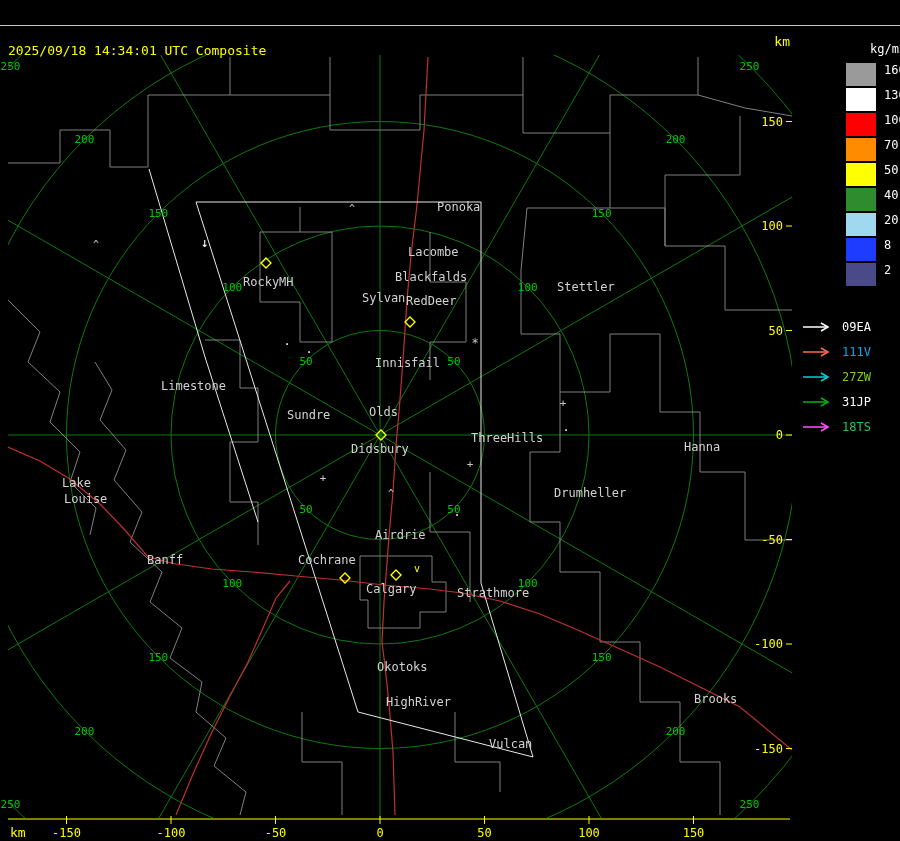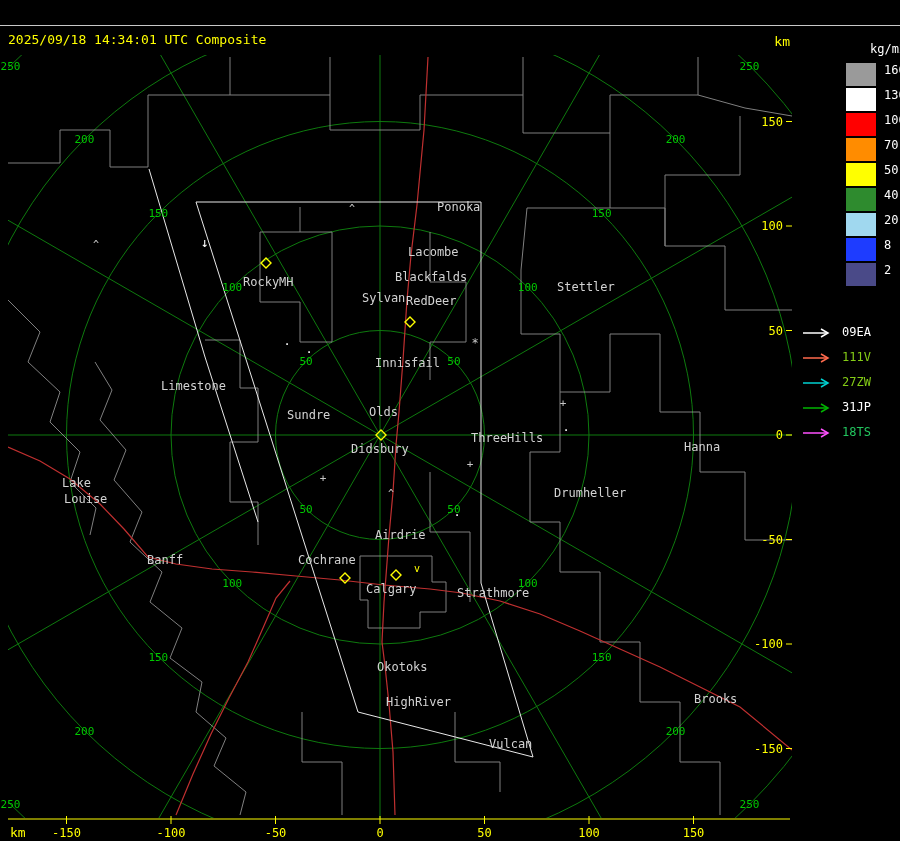--- a/index.html
+++ b/index.html
@@ -1,32 +1,32 @@
 <!DOCTYPE html>
 <html><head>
 <meta charset="utf-8">
 <style>
   html,body{margin:0;padding:0;background:#000;}
   .stage{position:relative;width:900px;height:841px;background:#000;overflow:hidden;
          font-family:"DejaVu Sans Mono","Liberation Mono",monospace;}
   .title-bar{position:absolute;top:0;left:0;width:900px;height:25px;display:flex;
              align-items:center;justify-content:center;color:#fff;font-size:13px;}
   .title-divider{position:absolute;top:25px;left:0;width:900px;height:1px;background:#c8c8c8;}
-  .timestamp{position:absolute;left:8px;top:32px;color:#ffff00;font-size:13px;white-space:pre;}
+  .timestamp{position:absolute;left:8px;top:43px;color:#ffff00;font-size:13px;white-space:pre;}
   .right-axis-unit{position:absolute;left:742px;top:34px;width:48px;text-align:right;
                    color:#ffff00;font-size:13px;}
   .map{position:absolute;left:0;top:0;width:900px;height:841px;}
   .map text{font-family:"DejaVu Sans Mono","Liberation Mono",monospace;}
   .colorbar{position:absolute;left:806px;top:42px;width:94px;color:#fff;font-size:12px;padding-left:40px;}
   .cb-unit{margin-left:24px;margin-bottom:7px;}
   .cb-row{display:flex;align-items:flex-start;height:25px;}
   .cb-swatch{width:30px;height:23px;}
   .cb-label{margin-left:8px;}
   .storm-legend{position:absolute;left:802px;top:314px;width:96px;font-size:12px;}
-  .st-row{display:flex;align-items:flex-end;height:25px;}
+  .st-row{display:flex;align-items:center;height:25px;}
   .st-label{margin-left:6px;}
 </style>
 </head>
 <body>
 
 <div class="stage">
   <div class="title-divider"></div>
 
   <div class="timestamp">2025/09/18 14:34:01 UTC Composite</div>
   <div class="right-axis-unit">km</div>
@@ -236,21 +236,21 @@
           <line x1="1" y1="6" x2="25" y2="6" stroke="#ffffff" stroke-width="1.5"></line>
           <path d="M19,2 L26,6 L19,10" fill="none" stroke="#ffffff" stroke-width="1.5"></path>
         </svg>
         <span class="st-label" style="color:#ffffff">09EA</span>
       </div>
       <div class="st-row">
         <svg width="34" height="12">
           <line x1="1" y1="6" x2="25" y2="6" stroke="#ff6a4d" stroke-width="1.5"></line>
           <path d="M19,2 L26,6 L19,10" fill="none" stroke="#ff6a4d" stroke-width="1.5"></path>
         </svg>
-        <span class="st-label" style="color:#84cc16">111V</span>
+        <span class="st-label" style="color:#0ea5e9">111V</span>
       </div>
       <div class="st-row">
         <svg width="34" height="12">
           <line x1="1" y1="6" x2="25" y2="6" stroke="#00d2d2" stroke-width="1.5"></line>
           <path d="M19,2 L26,6 L19,10" fill="none" stroke="#00d2d2" stroke-width="1.5"></path>
         </svg>
         <span class="st-label" style="color:#84cc16">27ZW</span>
       </div>
       <div class="st-row">
         <svg width="34" height="12">

